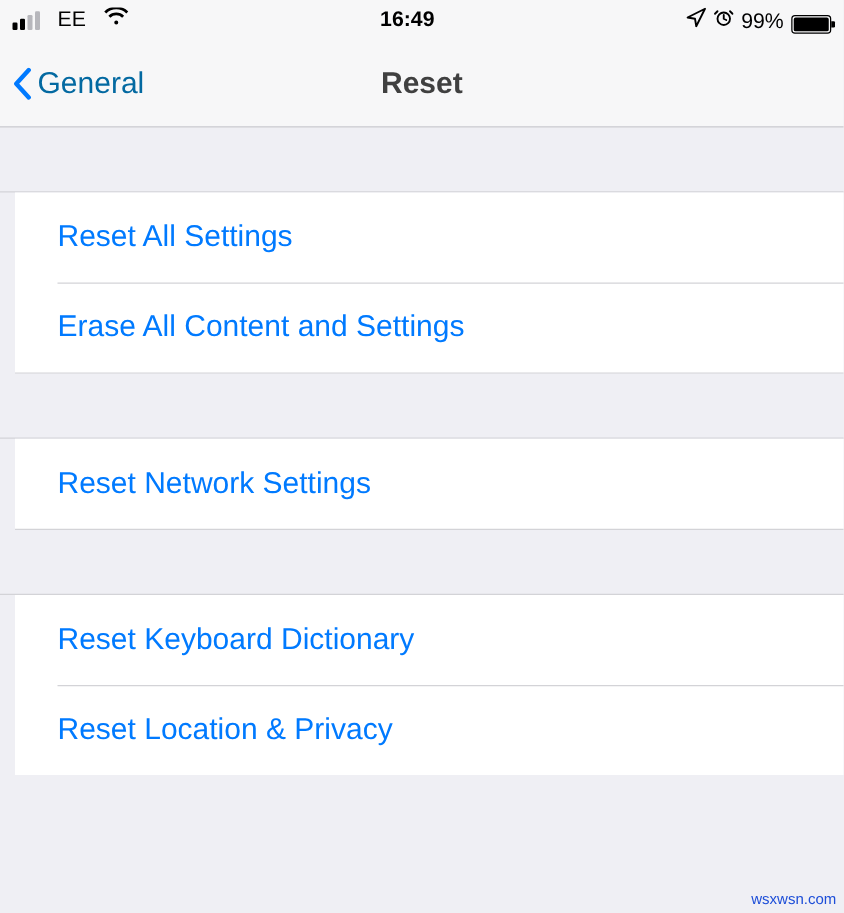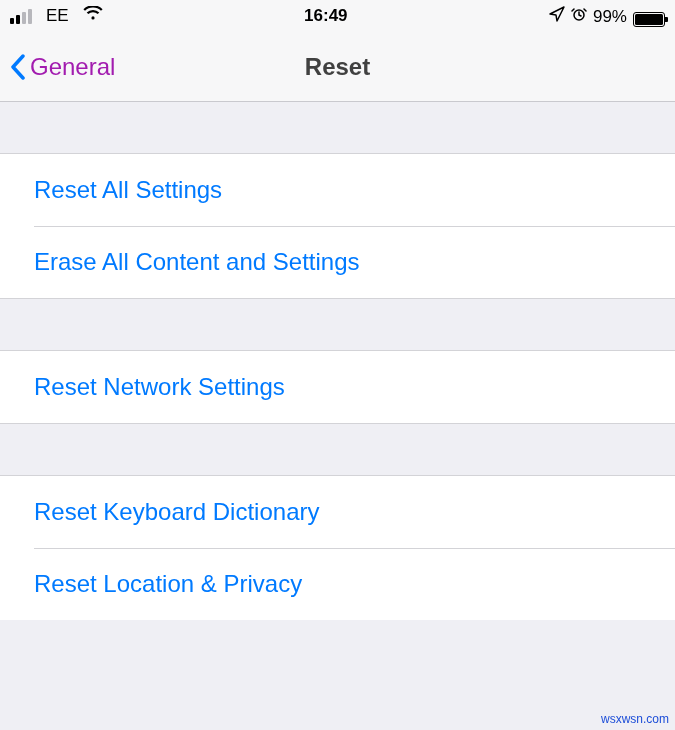--- a/index.html
+++ b/index.html
@@ -44,21 +44,21 @@
       background: #f7f7f8;
       border-bottom: 1px solid #c9c9ce;
       position: relative;
       display: flex;
       align-items: center;
       justify-content: center;
     }
     .back-btn {
       position: absolute; left: 10px; top: 50%; transform: translateY(-50%);
       display: flex; align-items: center; gap: 4px;
-      color: #a21caf; font-size: 24px; font-weight: 400; cursor: pointer;
+      color: #0369a1; font-size: 24px; font-weight: 400; cursor: pointer;
     }
     .chevron-left {
       width: 16px; height: 26px; display: inline-block;
     }
     .nav-title { font-size: 24px; font-weight: 600; color: #404040; }
     .section-gap { height: 52px; background: #efeff4; border-bottom: 1px solid #d3d3d7; }
     .section-gap.small { height: 52px; }
     .list { background: #fff; }
     .list-item {
       display: flex; align-items: center;
@@ -66,21 +66,21 @@
       padding: 0 34px;
       font-size: 24px;
       color: #007aff;
       cursor: pointer;
       position: relative;
     }
     .list-item + .list-item::before {
       content:""; position:absolute; left:34px; right:0; top:0; height:1px;
       background:#d3d3d7;
     }
-    .list { border-bottom: 1px solid #d3d3d7; }
+    .list { border-bottom: 1px solid #d3d3d7; margin-left: 12px; }
     .watermark {
       position: absolute; right: 6px; bottom: 4px;
       font-size: 12px; color: #1d4ed8;
     }
   </style>
 </head>
 <body>
 
 <div class="status-bar">
   <div class="status-left">

